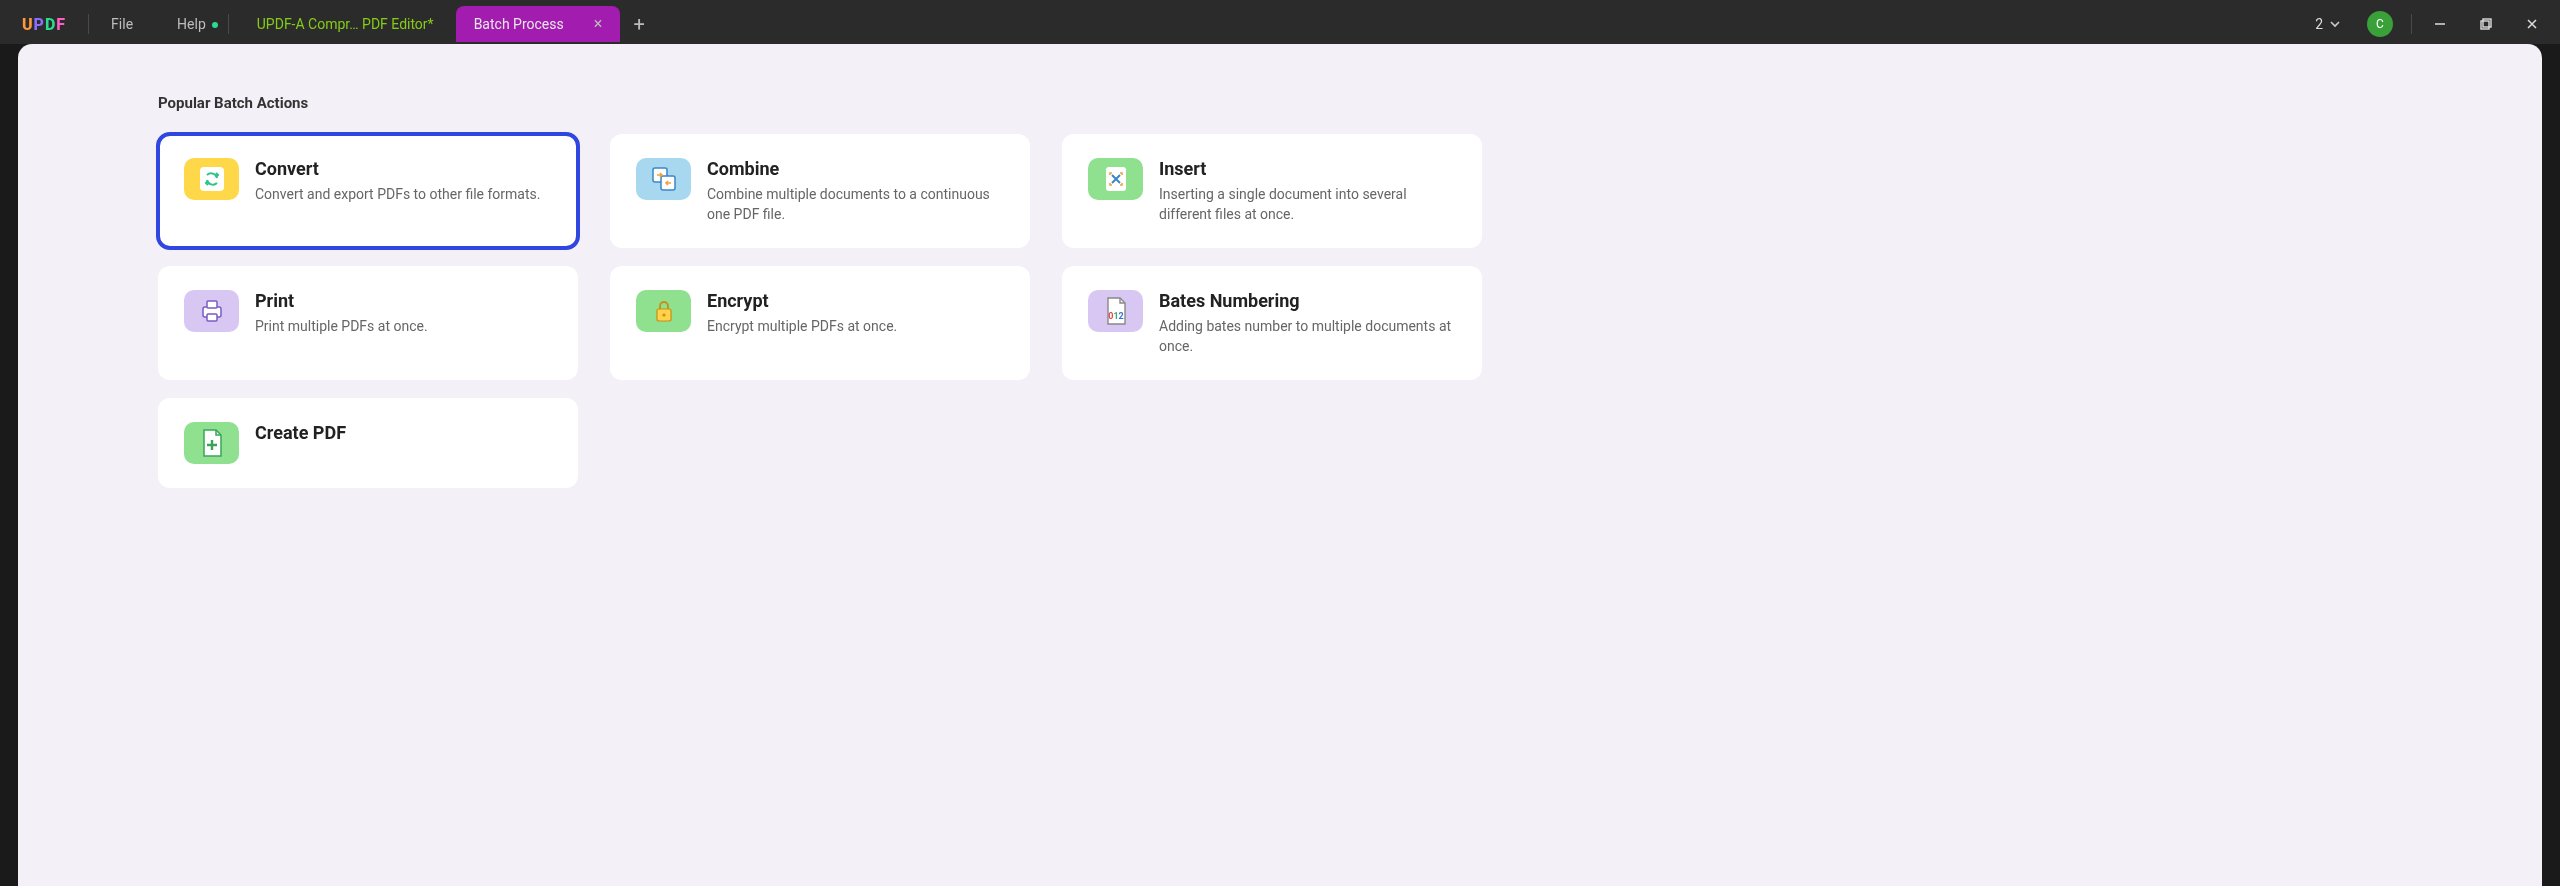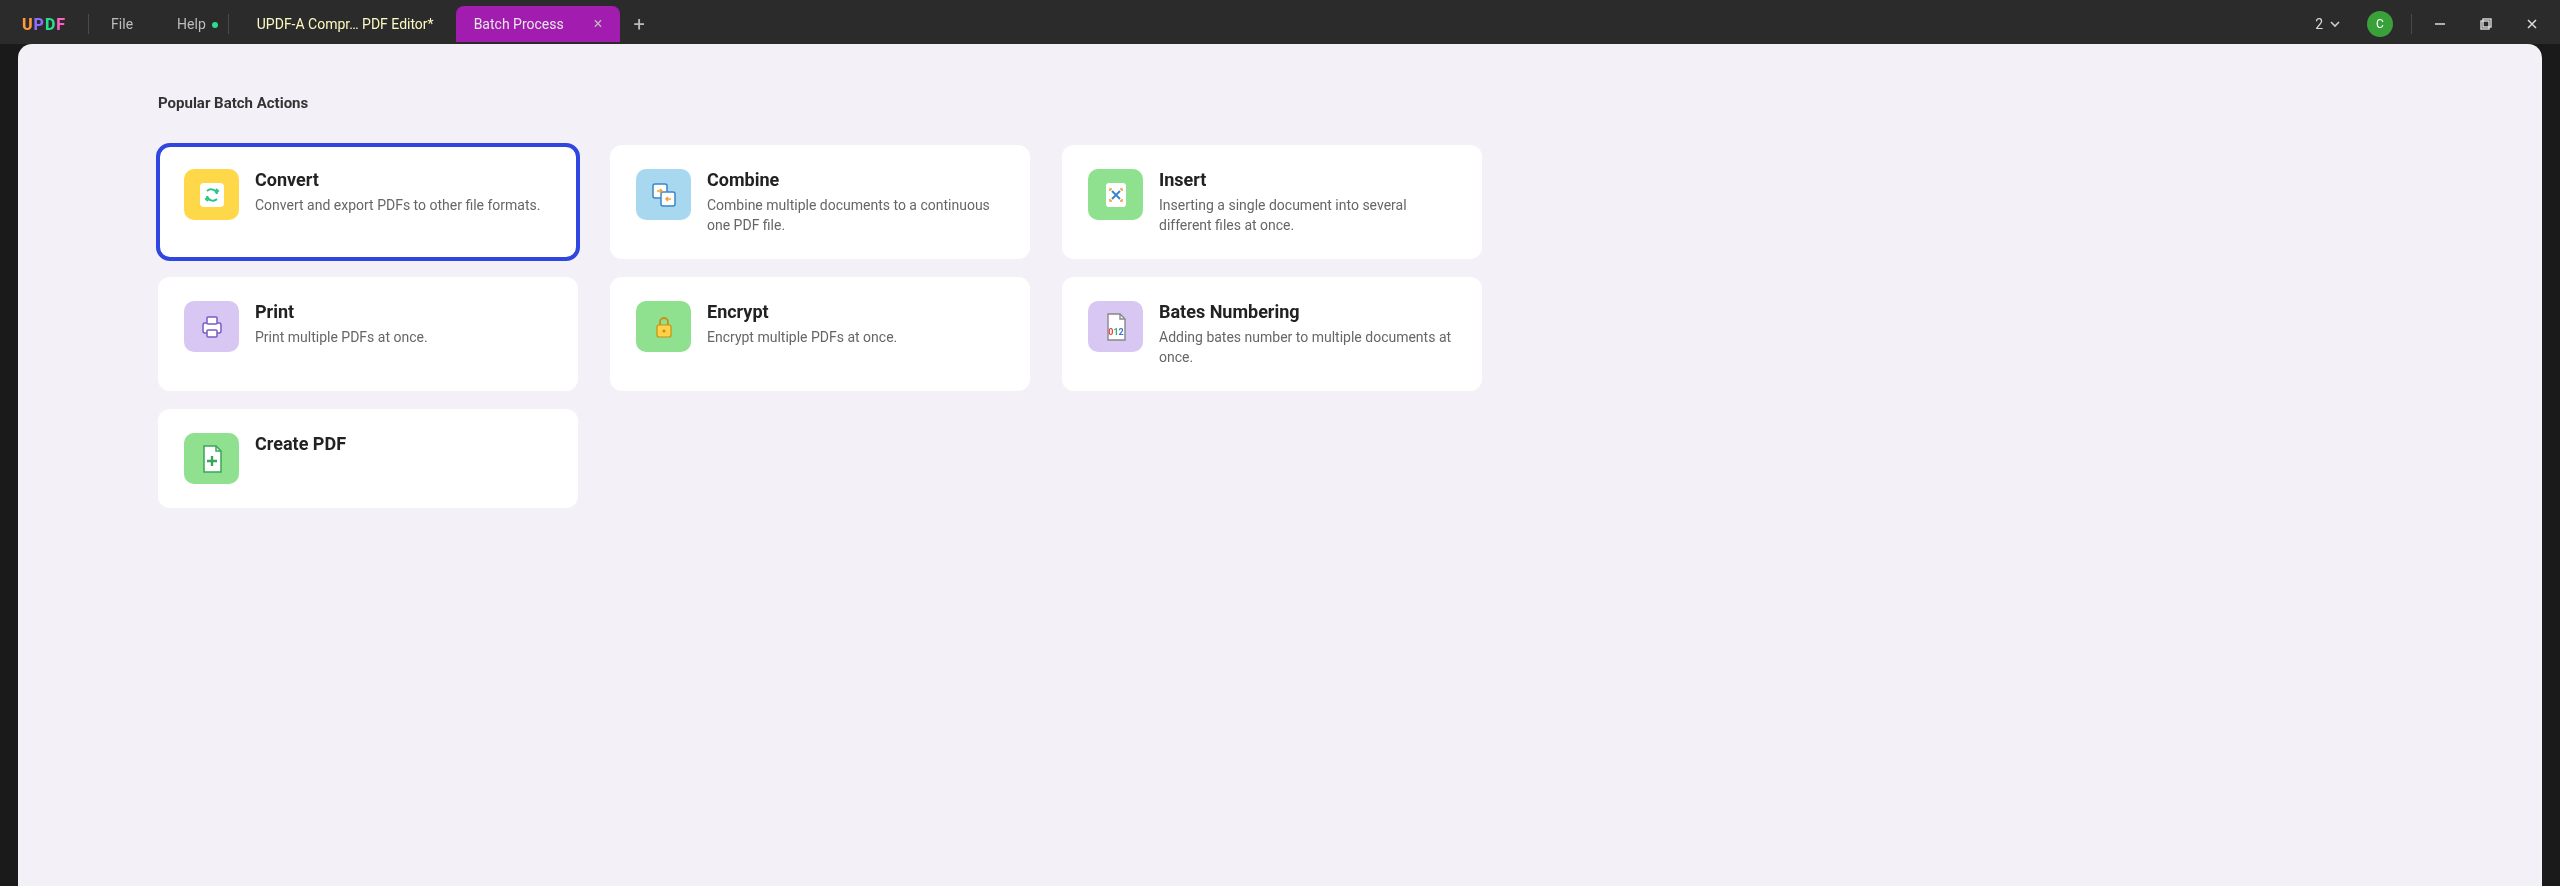--- a/index.html
+++ b/index.html
@@ -13,42 +13,42 @@
   .logo span:nth-child(1) { color:#ff9a3c; }
   .logo span:nth-child(2) { color:#8e6cff; }
   .logo span:nth-child(3) { color:#2bdc8d; }
   .logo span:nth-child(4) { color:#ff5ec4; }
   .vr { width:1px; height:20px; background:#4a4a4a; }
   .menu-item { padding: 0 22px; cursor: pointer; position: relative; }
   .help-dot { position:absolute; top:6px; right:10px; width:6px; height:6px; border-radius:50%; background:#2bdc8d; }
 
   .tabs { display:flex; align-items:center; height:100%; margin-left:10px; flex:1; }
   .tab { display:flex; align-items:center; height:36px; padding:0 18px; border-radius:8px 8px 0 0; margin-right:4px; cursor:pointer; font-size:14px; }
-  .tab.inactive { color:#fef9c3; }
+  .tab.inactive { color:#84cc16; }
   .tab.active { background:#a21caf; color:#e8e8e8; }
   .tab-close { margin-left:30px; color:#bbb; font-size:16px; line-height:1; }
   .tab-add { width:30px; text-align:center; font-size:20px; color:#bbb; cursor:pointer; }
 
   .win-right { display:flex; align-items:center; gap:10px; }
   .count { display:flex; align-items:center; gap:6px; padding:4px 8px; color:#ddd; font-size:14px; }
   .avatar { width:26px; height:26px; border-radius:50%; background:#3aa03a; color:#fff; display:flex; align-items:center; justify-content:center; font-size:12px; margin:0 8px; }
   .win-btn { width:36px; height:36px; display:flex; align-items:center; justify-content:center; color:#ddd; cursor:pointer; }
   .win-btn svg { stroke:#ddd; }
 
   .workspace {
     position:absolute; left:18px; right:18px; top:44px; bottom:0;
     background:#f3f1f7; border-radius:14px 14px 0 0; padding:50px 140px;
     overflow:hidden;
   }
-  .section-title { font-size:15px; font-weight:700; color:#333; margin-bottom:33px; }
+  .section-title { font-size:15px; font-weight:700; color:#333; margin-bottom:22px; }
 
   .cards { display:grid; grid-template-columns: repeat(3, 420px); gap:18px 32px; }
   .card { background:#fff; border-radius:12px; padding:24px 26px; display:flex; gap:16px; align-items:flex-start; cursor:pointer; }
   .card.selected { outline:4px solid #3046e0; outline-offset:-2px; }
-  .card-icon { width:55px; height:51px; border-radius:10px; flex:0 0 55px; display:flex; align-items:center; justify-content:center; }
+  .card-icon { width:55px; height:42px; border-radius:10px; flex:0 0 55px; display:flex; align-items:center; justify-content:center; }
   .ic-yellow { background:#ffd84a; }
   .ic-blue   { background:#a8d8f0; }
   .ic-green  { background:#8fe08f; }
   .ic-purple { background:#d8c7f2; }
   .card-title { font-size:18px; font-weight:700; color:#222; margin-bottom:6px; }
   .card-desc { font-size:14px; color:#666; line-height:1.4; max-width:300px; }
 
   .chev { display:inline-block; }
 </style>
 </head>

